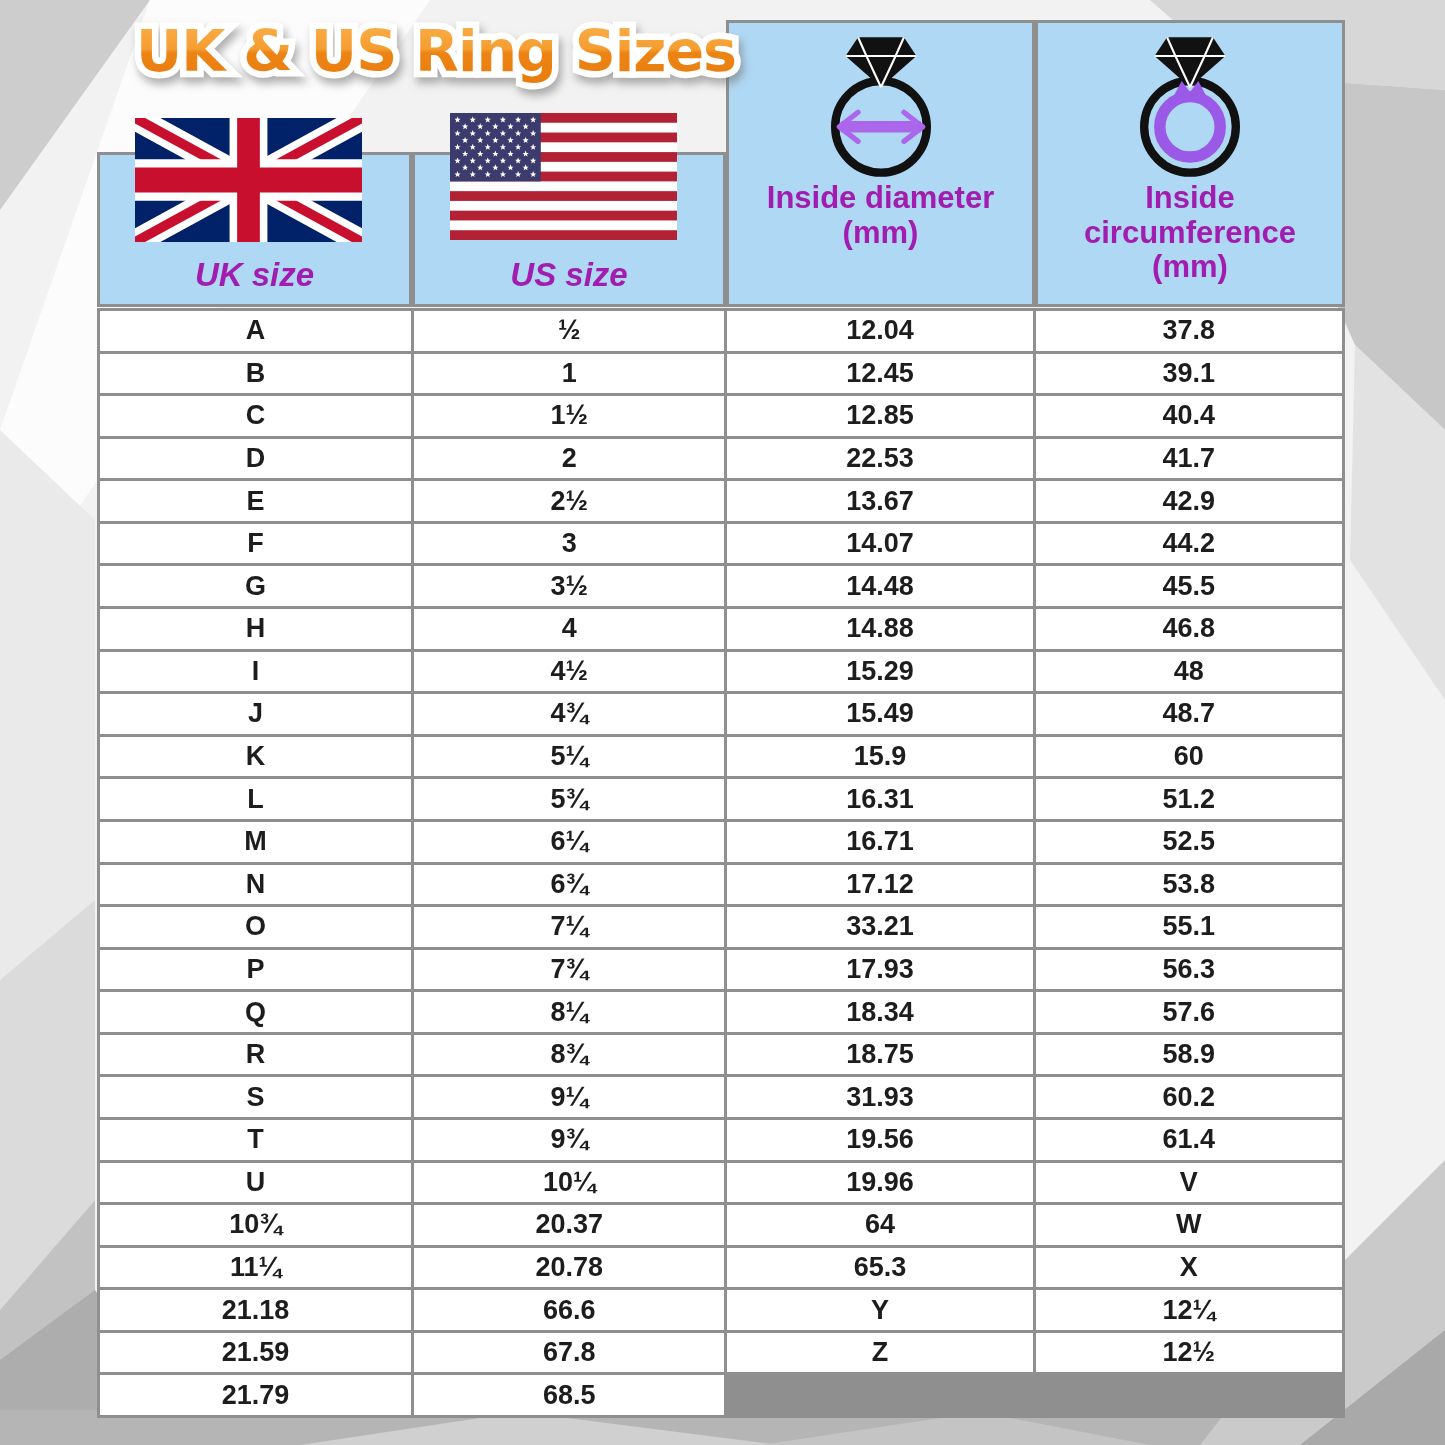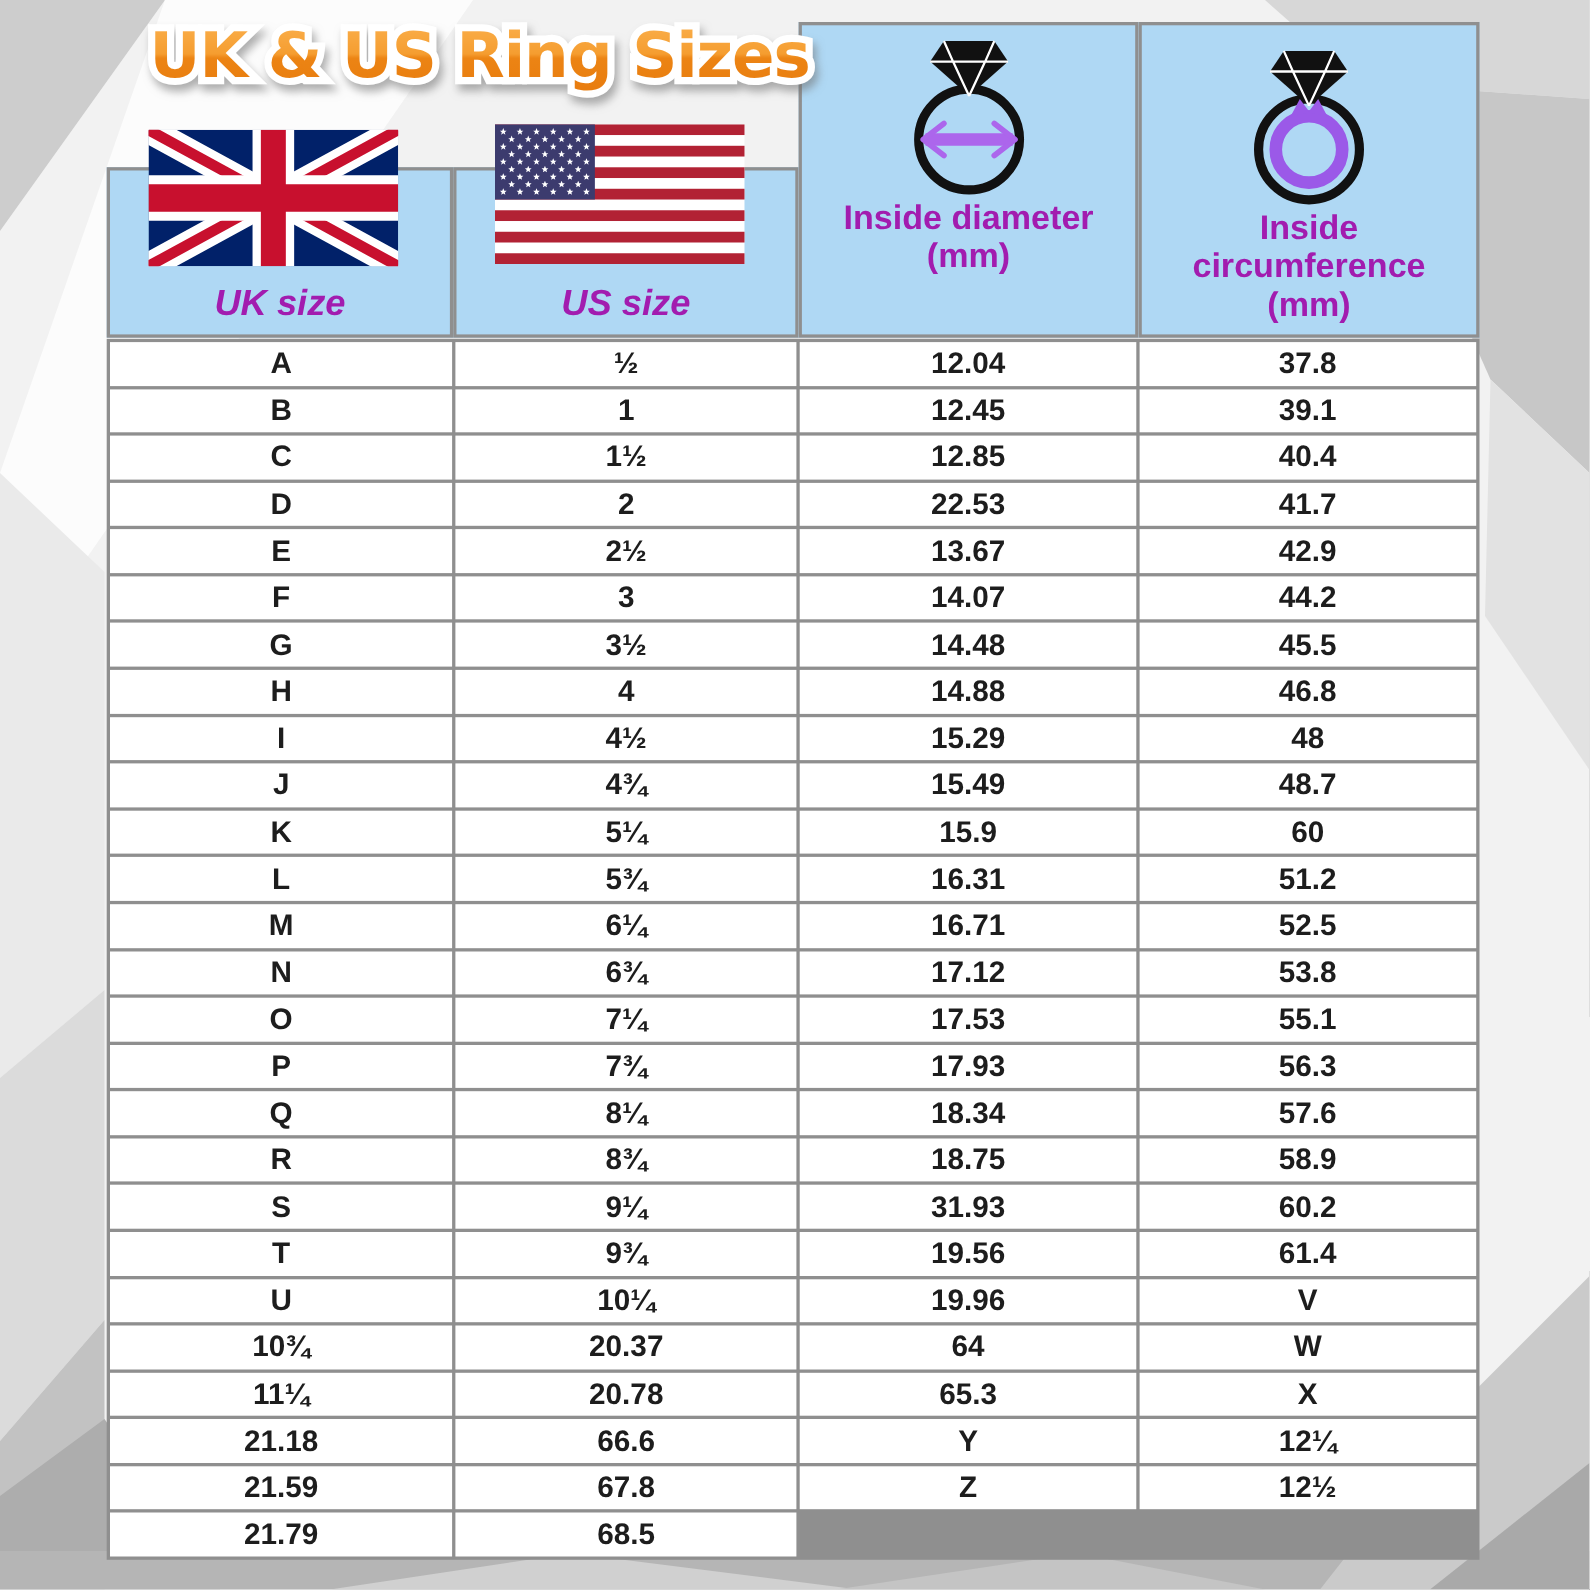--- a/index.html
+++ b/index.html
@@ -29,21 +29,21 @@
   
   .table{position:absolute;left:97px;top:20px;width:1248px;height:1398px;z-index:1;}
   .hdr{
     position:absolute;box-sizing:border-box;background:#AFD8F4;
     border:3px solid #8f8f8f;display:flex;flex-direction:column;
     align-items:center;color:#a21caf;font-weight:bold;
   }
   .hdr-uk{left:0;top:132px;width:315px;height:155px;justify-content:flex-end;padding-bottom:10px;}
   .hdr-us{left:315px;top:132px;width:314px;height:155px;justify-content:flex-end;padding-bottom:10px;}
   .hdr-dia{left:629px;top:0;width:309px;height:287px;padding-top:8px;}
-  .hdr-cir{left:938px;top:0;width:310px;height:287px;padding-top:8px;justify-content:center;}
+  .hdr-cir{left:938px;top:0;width:310px;height:287px;padding-top:8px;}
   .hdr-label{font-size:33px;font-style:italic;}
   .hdr-line{font-size:31px;line-height:1.12;text-align:center;}
   .ring-icon{width:150px;height:150px;flex:0 0 auto;}
 
   .flag{position:absolute;z-index:2;display:block;}
   .flag-uk{left:38px;top:98px;width:227px;height:124px;}
   .flag-us{left:353px;top:93px;width:227px;height:127px;}
 
   .grid{
     position:absolute;left:0;top:288px;width:1248px;height:1110px;
@@ -224,21 +224,21 @@
         <div class="cell">M</div>
         <div class="cell">6¼</div>
         <div class="cell">16.71</div>
         <div class="cell">52.5</div>
         <div class="cell">N</div>
         <div class="cell">6¾</div>
         <div class="cell">17.12</div>
         <div class="cell">53.8</div>
         <div class="cell">O</div>
         <div class="cell">7¼</div>
-        <div class="cell">17.53</div>
+        <div class="cell">33.21</div>
         <div class="cell">55.1</div>
         <div class="cell">P</div>
         <div class="cell">7¾</div>
         <div class="cell">17.93</div>
         <div class="cell">56.3</div>
         <div class="cell">Q</div>
         <div class="cell">8¼</div>
         <div class="cell">18.34</div>
         <div class="cell">57.6</div>
         <div class="cell">R</div>

